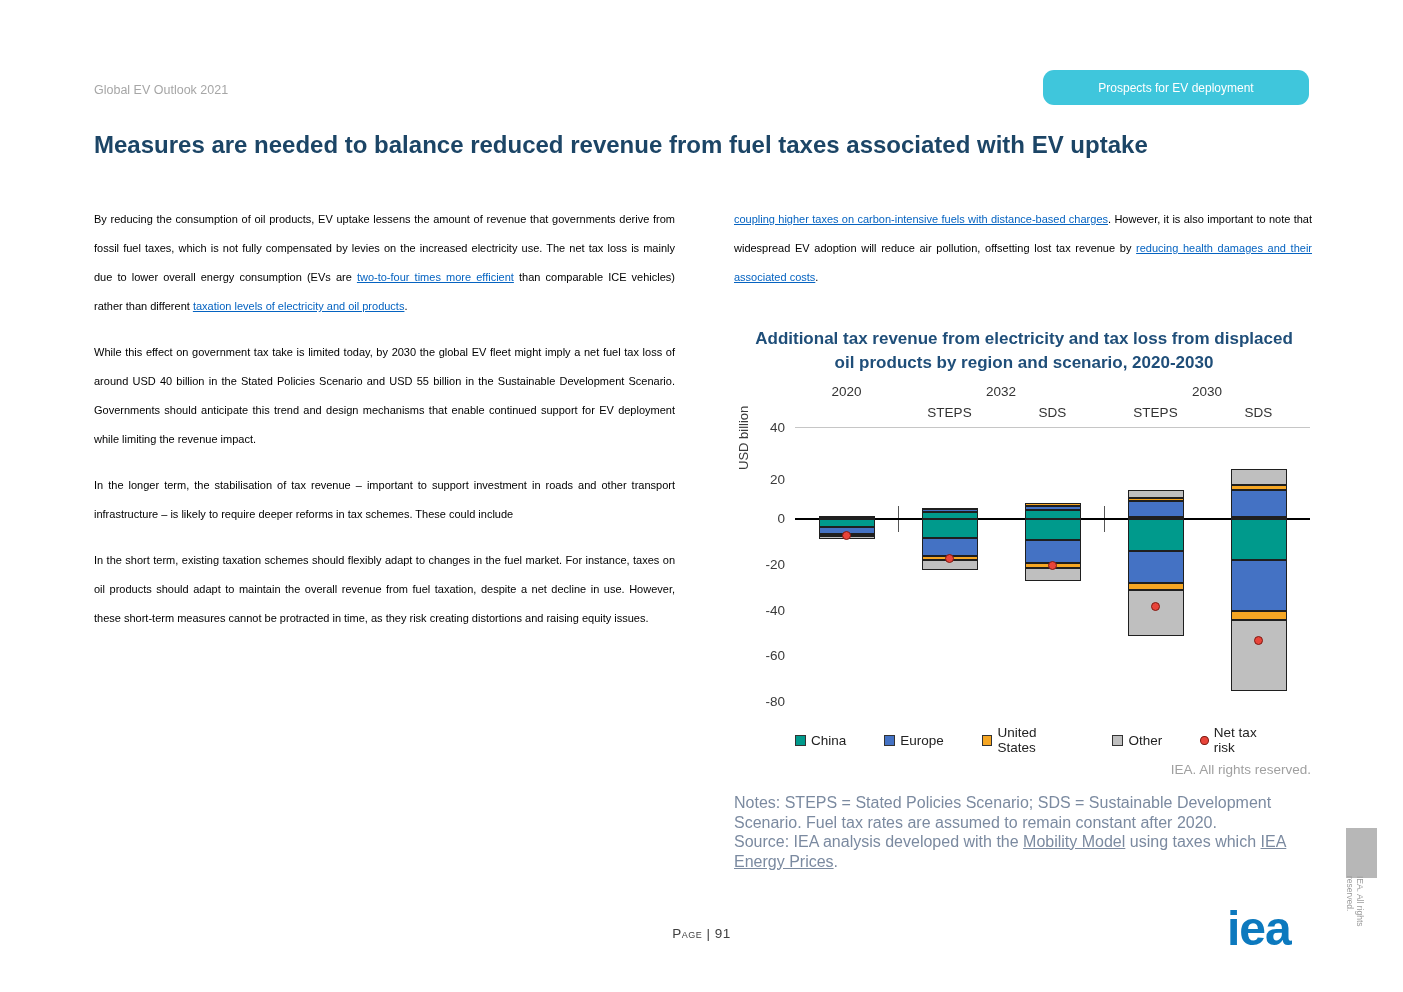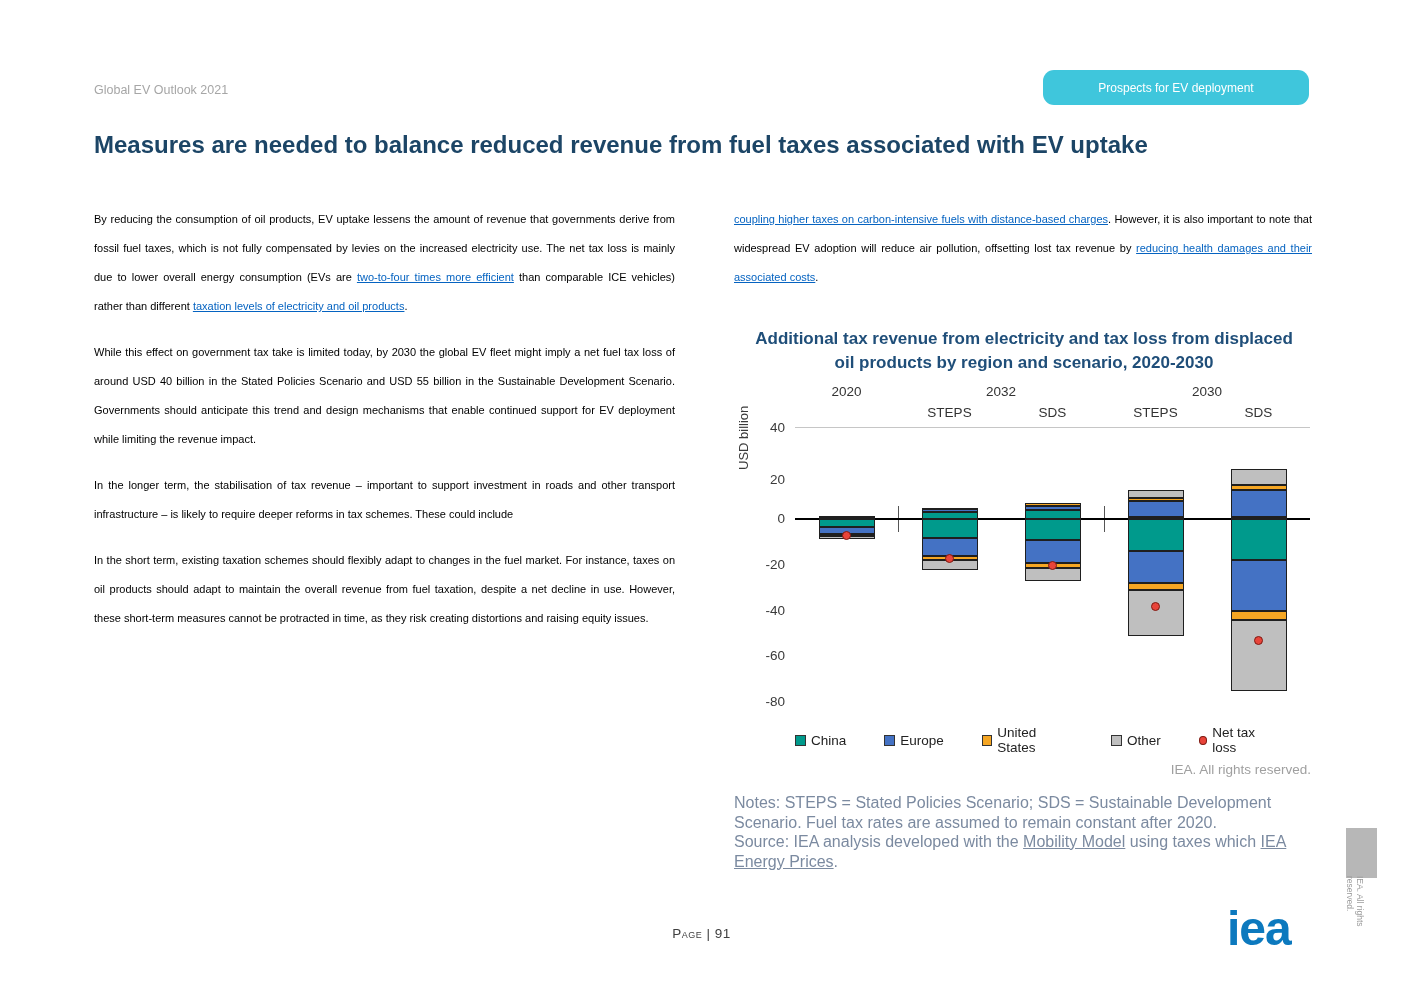--- a/index.html
+++ b/index.html
@@ -167,21 +167,21 @@
       <div class="leg-item">
         <div class="leg-swatch" style="background: rgb(245, 166, 35);"></div>
         <div>United States</div>
       </div>
       <div class="leg-item">
         <div class="leg-swatch" style="background: rgb(191, 191, 191);"></div>
         <div>Other</div>
       </div>
       <div class="leg-item">
         <div class="leg-dot" style="background: rgb(232, 68, 58);"></div>
-        <div>Net tax loss</div>
+        <div>Net tax risk</div>
       </div>
     </div>
   <div class="chart-rights">IEA. All rights reserved.</div>
 
   <div class="notes">
     <div><span>Notes: STEPS = Stated Policies Scenario; SDS = Sustainable Development Scenario. Fuel tax rates are assumed to remain constant after 2020.</span></div>
     <div><span>Source: IEA analysis developed with the </span><span class="nlnk">Mobility Model</span><span> using taxes which </span><span class="nlnk">IEA Energy Prices</span><span>.</span></div>
   </div>
 
   <div class="page-num">Page | 91</div>

